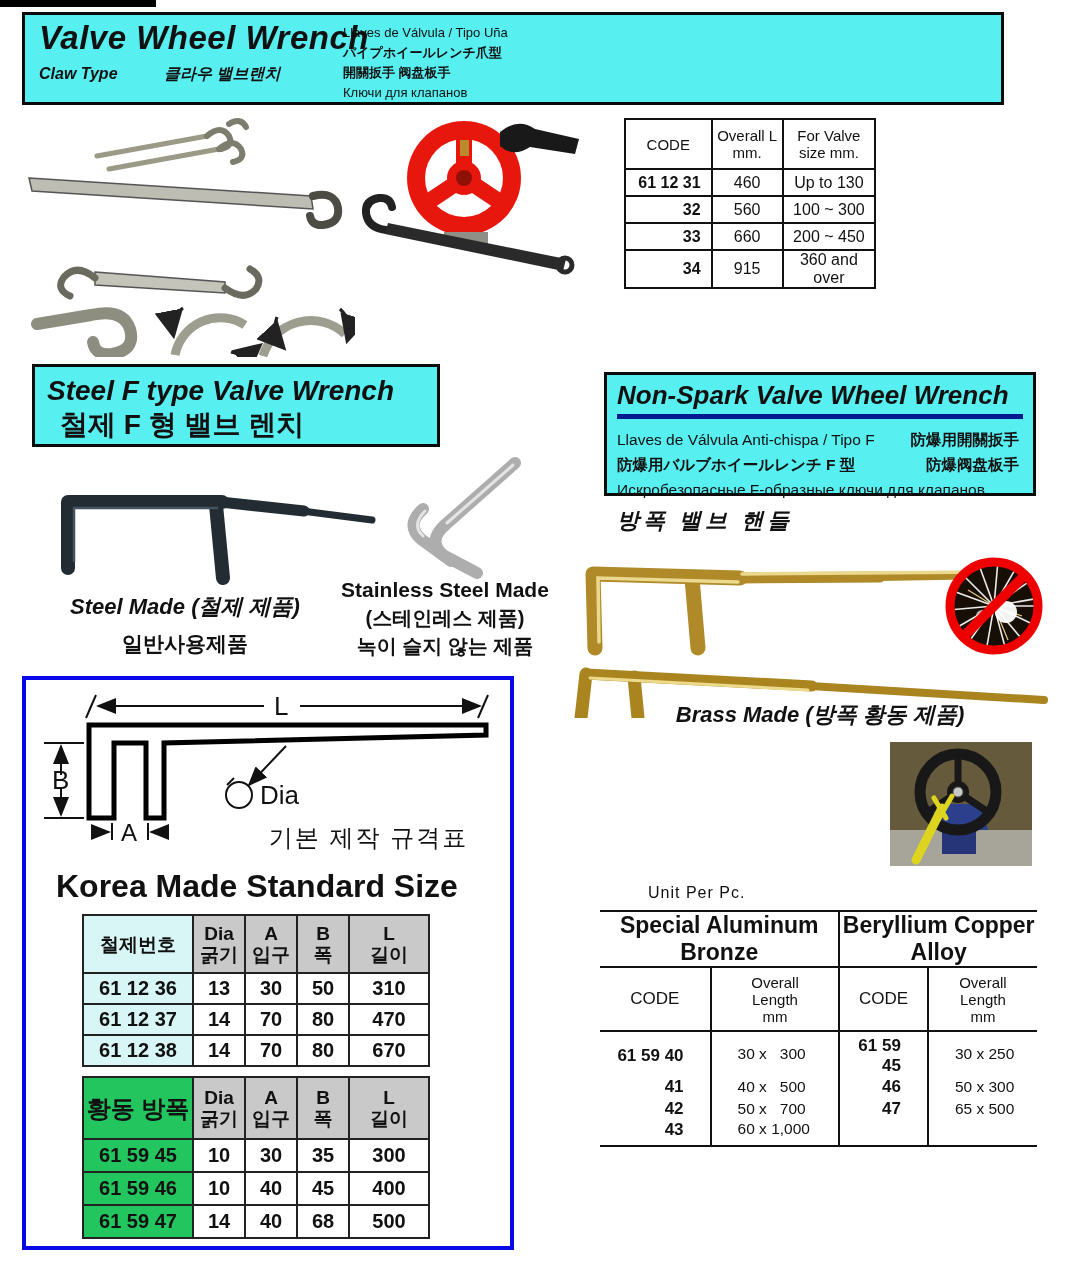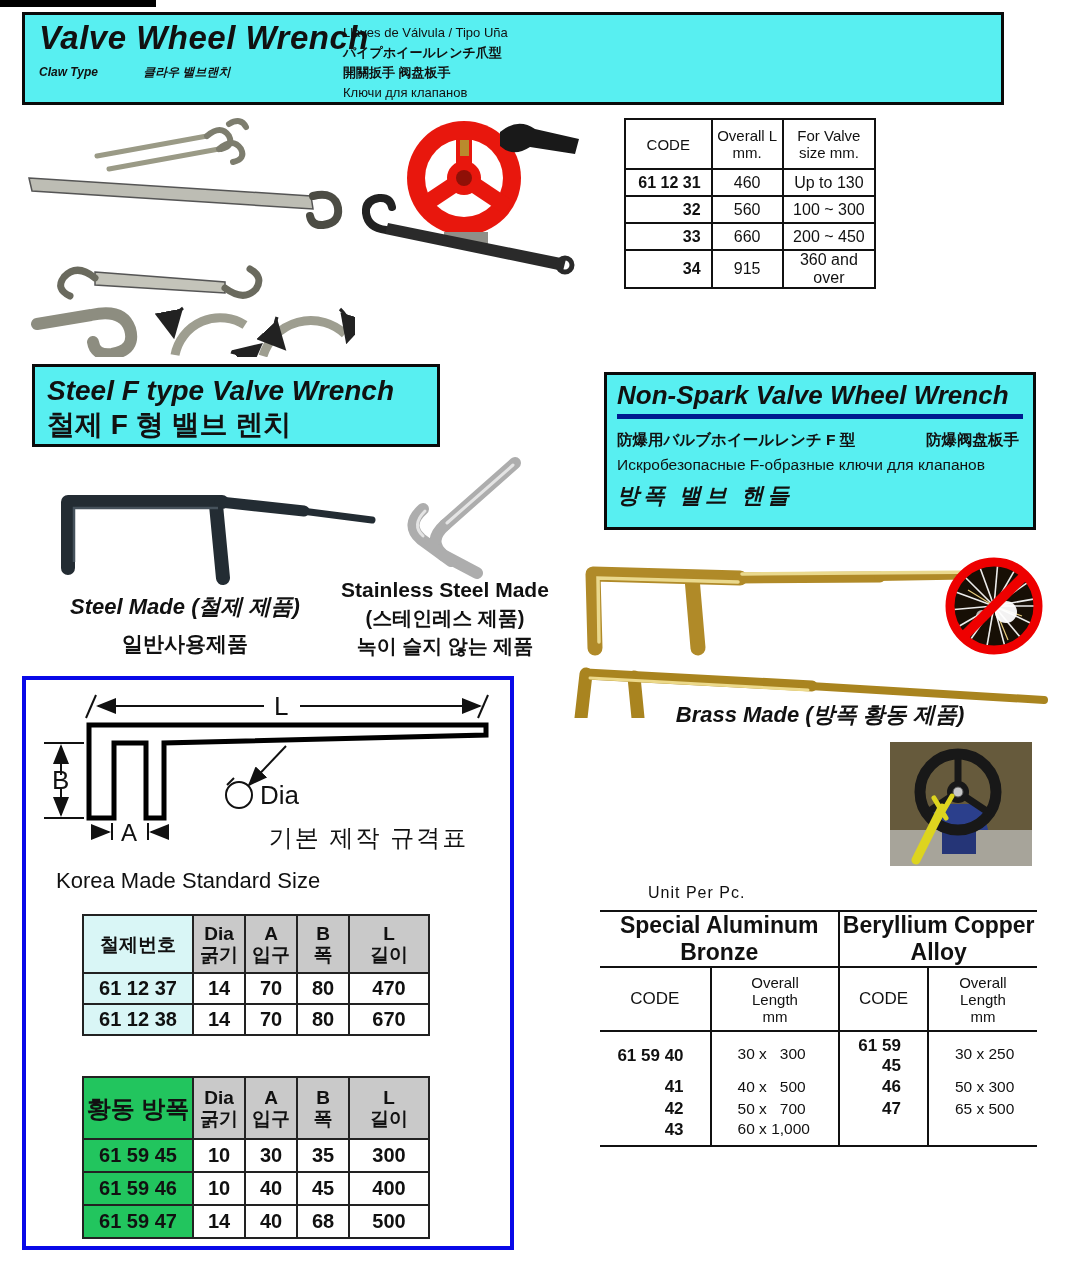--- a/index.html
+++ b/index.html
@@ -4,46 +4,46 @@
 <style>
   html,body{margin:0;padding:0;}
   body{
     width:1076px;height:1272px;position:relative;background:#fff;overflow:hidden;
     font-family:"Liberation Sans", sans-serif;color:#111;
   }
   .abs{position:absolute;}
   
   .cyanbox{background:#58EFF1;border:3px solid #0a0a0a;box-sizing:border-box;}
   .hdr-title{font-size:33px;font-weight:bold;font-style:italic;letter-spacing:0.5px;line-height:1.05;}
-  .hdr-sub{font-size:12px;font-weight:bold;font-style:italic;margin-top:8px;}
+  .hdr-sub{font-size:16px;font-weight:bold;font-style:italic;margin-top:8px;}
   .hdr-sub .ko{margin-left:42px;}
   .hdr-langs{position:absolute;left:318px;top:8px;font-size:13px;line-height:20px;}
   .hdr-langs .cjk{font-weight:bold;}
   
   table.grid{border-collapse:collapse;background:#fff;}
   table.grid td,table.grid th{border:2px solid #111;font-size:16px;padding:0 4px;}
   table.grid th{font-weight:normal;font-size:15px;line-height:17px;height:48px;}
   table.grid td.code{font-weight:bold;text-align:right;padding-right:10px;}
   table.grid td.num{text-align:center;margin-left:29px;}
   
   .sfh1{font-size:28px;font-weight:bold;font-style:italic;line-height:1.25;}
-  .sfh2{font-size:28px;font-weight:bold;line-height:1.2;}
+  .sfh2{font-size:28px;font-weight:bold;line-height:1.2;margin-left:13px;}
   
   .ns-title{font-size:26px;font-weight:bold;font-style:italic;}
   .ns-rule{height:5px;background:#001a8f;margin:3px 2px 8px 0;}
   .ns-line{font-size:15.5px;line-height:25px;display:flex;justify-content:space-between;padding-right:6px;}
   .ns-line .cjk{font-weight:bold;}
   .ns-last{font-size:22px;font-weight:bold;font-style:italic;margin-top:4px;letter-spacing:4px;}
   
   .cap-bi{font-size:22px;font-weight:bold;font-style:italic;text-align:center;}
   .cap-b{font-size:21px;font-weight:bold;text-align:center;}
   
   .bluebox{border:4px solid #0909E8;box-sizing:border-box;background:#fff;}
   .ktitle{font-size:24px;font-weight:normal;letter-spacing:2px;}
-  .ksub{font-size:22px;font-weight:normal;}
+  .ksub{font-size:32px;font-weight:bold;}
   table.spec{border-collapse:collapse;}
   table.spec th,table.spec td{border:2px solid #222;font-weight:bold;text-align:center;}
   table.spec th{font-size:19px;line-height:21px;}
   table.spec td{font-size:20px;}
   table.spec .codecol-c{background:#D9F6F6;}
   table.spec .codecol-p{background:#22c55e;}
   table.spec .grayhdr{background:#C9C9C9;}
   
   table.alloy{border-collapse:collapse;border-top:2px solid #111;border-bottom:2px solid #111;}
   table.alloy th,table.alloy td{padding:0;}
@@ -168,23 +168,27 @@
     <td class="num">360 and over</td>
   </tr>
 </tbody>
   </table>
 
 <div class="abs cyanbox" style="left:32px;top:364px;width:408px;height:83px;padding:6px 0 0 12px;">
   <div class="sfh1">Steel F type Valve Wrench</div>
   <div class="sfh2">철제 F 형 밸브 렌치</div>
 </div>
 
-<div class="abs cyanbox" style="left:604px;top:372px;width:432px;height:158px;padding:5px 8px 0 10px;">
+<div class="abs cyanbox" style="left:604px;top:372px;width:432px;height:124px;padding:5px 8px 0 10px;">
   <div class="ns-title">Non-Spark Valve Wheel Wrench</div>
   <div class="ns-rule"></div>
+  <div class="ns-line">
+    <span>Llaves de Válvula Anti-chispa / Tipo F</span>
+    <span class="cjk">防爆用開關扳手</span>
+  </div>
   <div class="ns-line">
     <span class="cjk">防爆用バルブホイールレンチ F 型</span>
     <span class="cjk">防爆阀盘板手</span>
   </div>
   <div class="ns-line">
     <span>Искробезопасные F-образные ключи для клапанов</span>
   </div>
   <div class="ns-last">방폭 밸브 핸들</div>
 </div>
 
@@ -343,20 +347,27 @@
       <th class="grayhdr" style="width:48px;">
             <div>B</div>
             <div>폭</div>
           </th>
       <th class="grayhdr" style="width:76px;">
             <div>L</div>
             <div>길이</div>
           </th>
     </tr>
     <tr style="height:31px;">
+      <td class="codecol-c">61 12 36</td>
+      <td>13</td>
+      <td>30</td>
+      <td>50</td>
+      <td>310</td>
+    </tr>
+    <tr style="height:31px;">
       <td class="codecol-c">61 12 37</td>
       <td>14</td>
       <td>70</td>
       <td>80</td>
       <td>470</td>
     </tr>
     <tr style="height:31px;margin-left:36px;">
       <td class="codecol-c">61 12 38</td>
       <td>14</td>
       <td>70</td>

